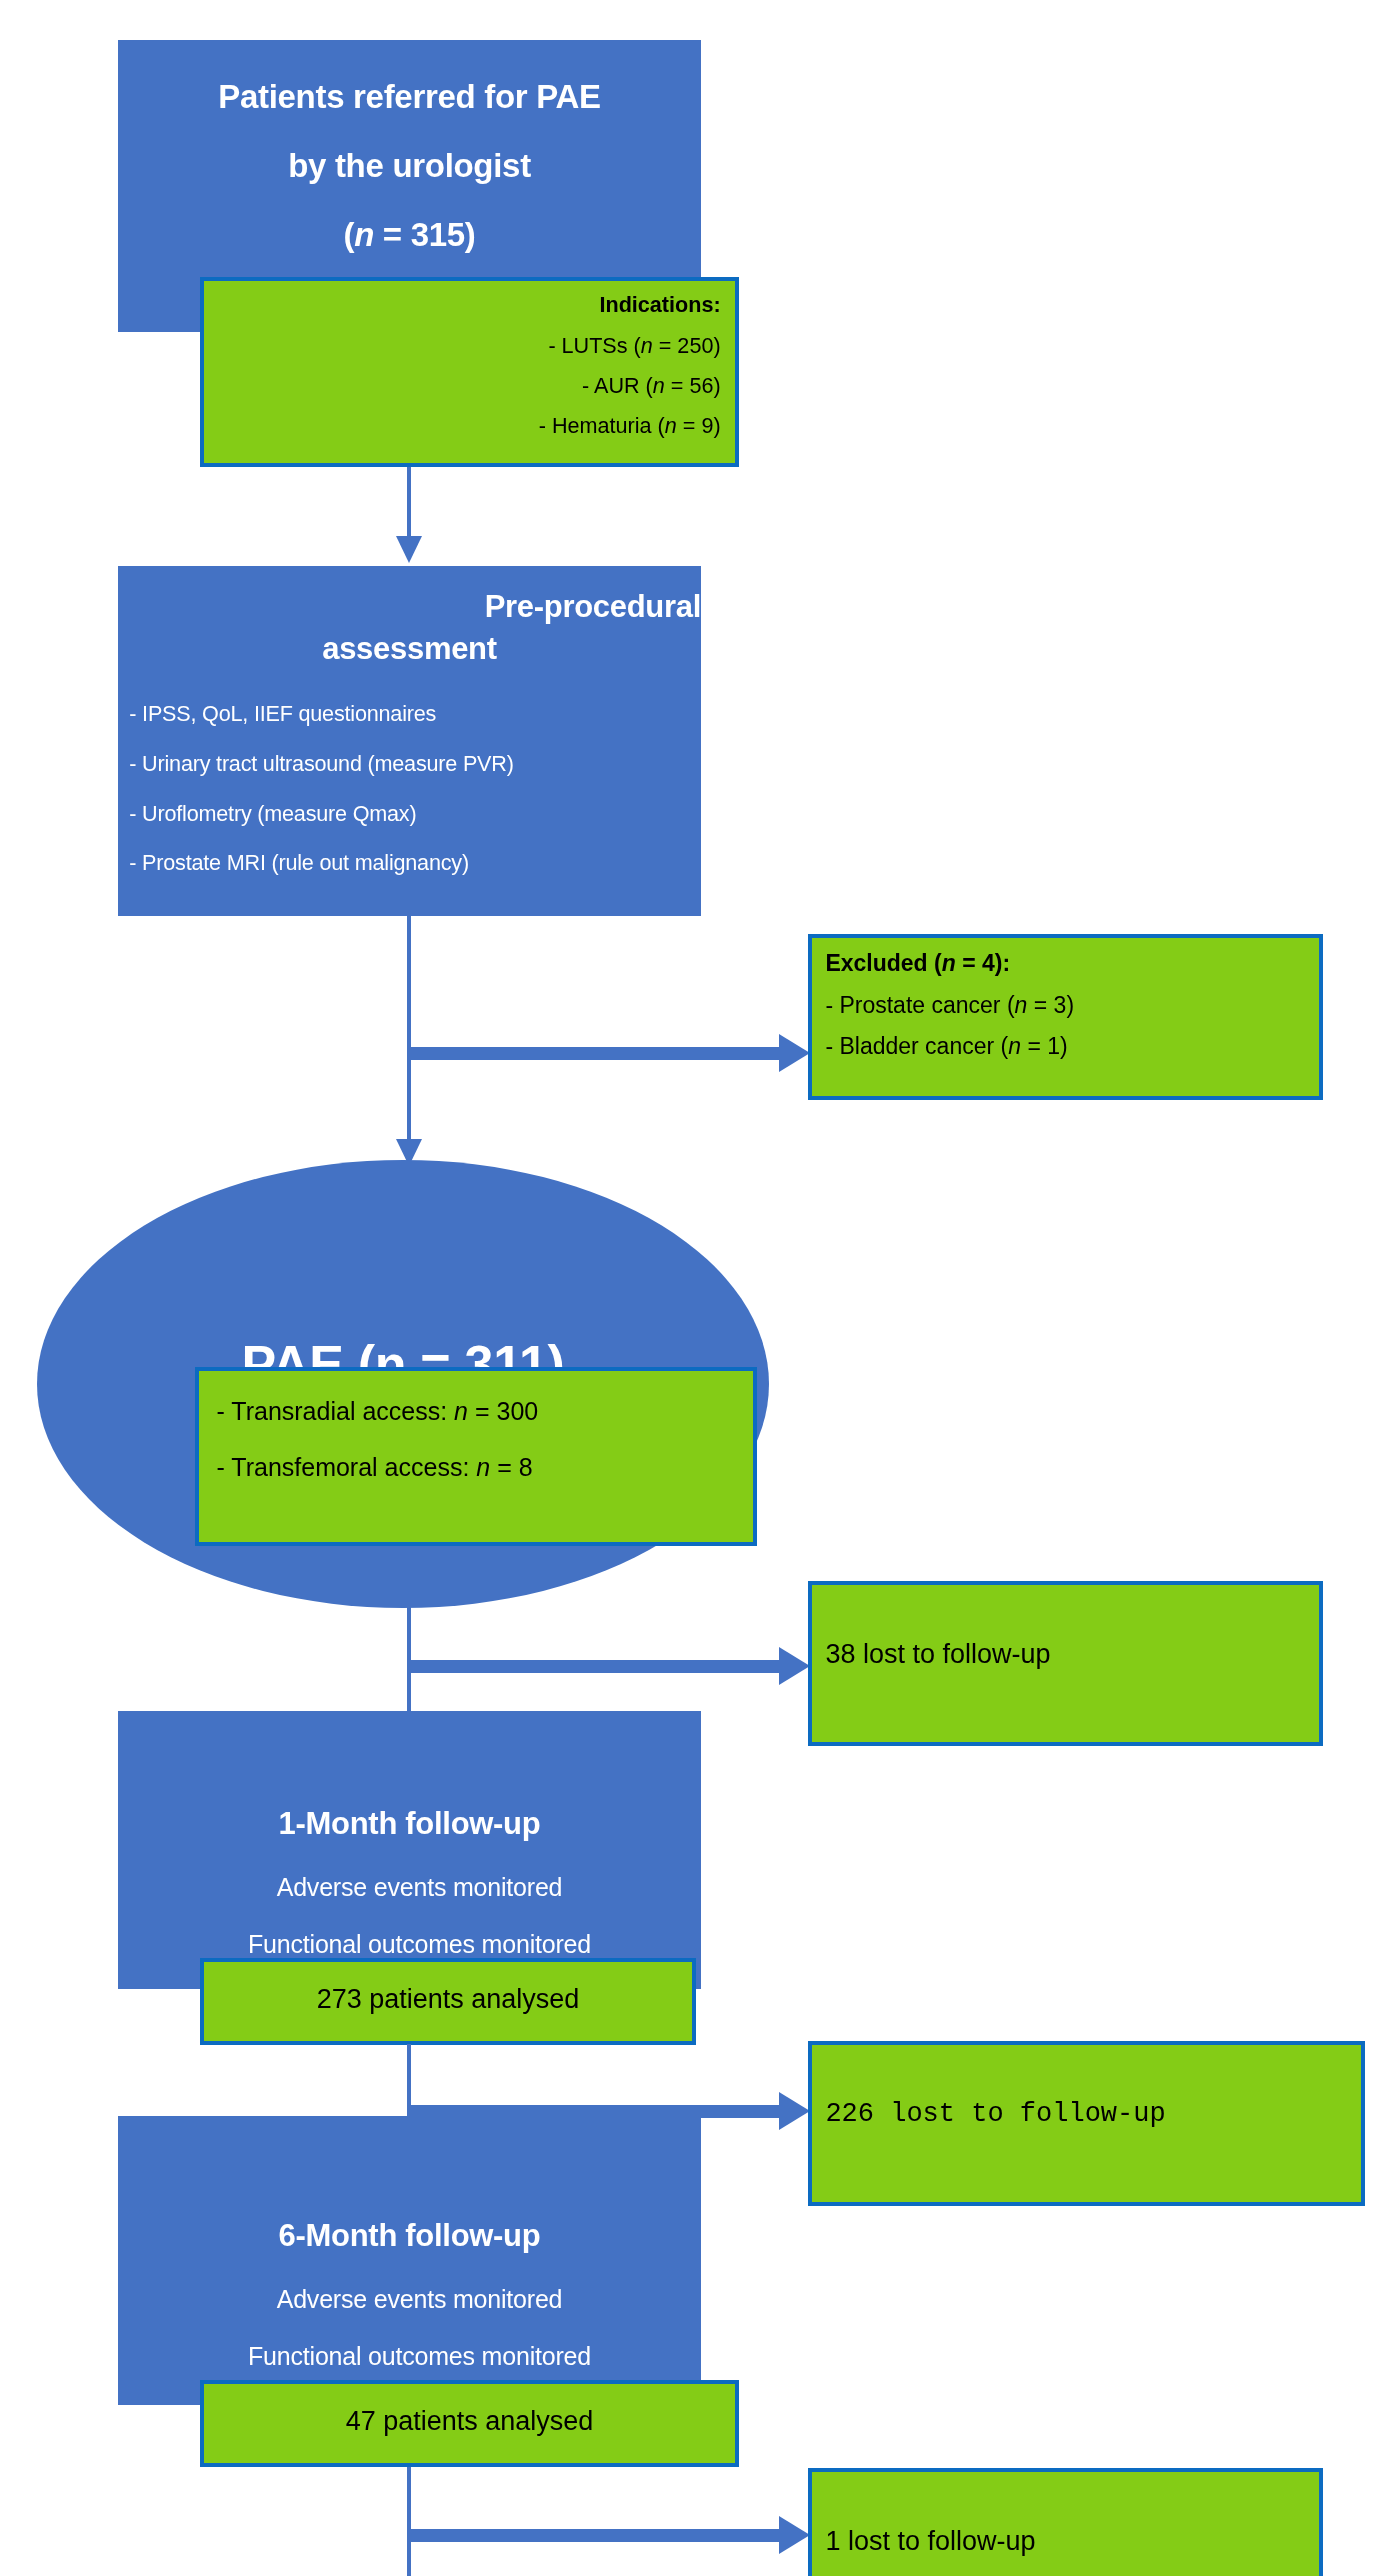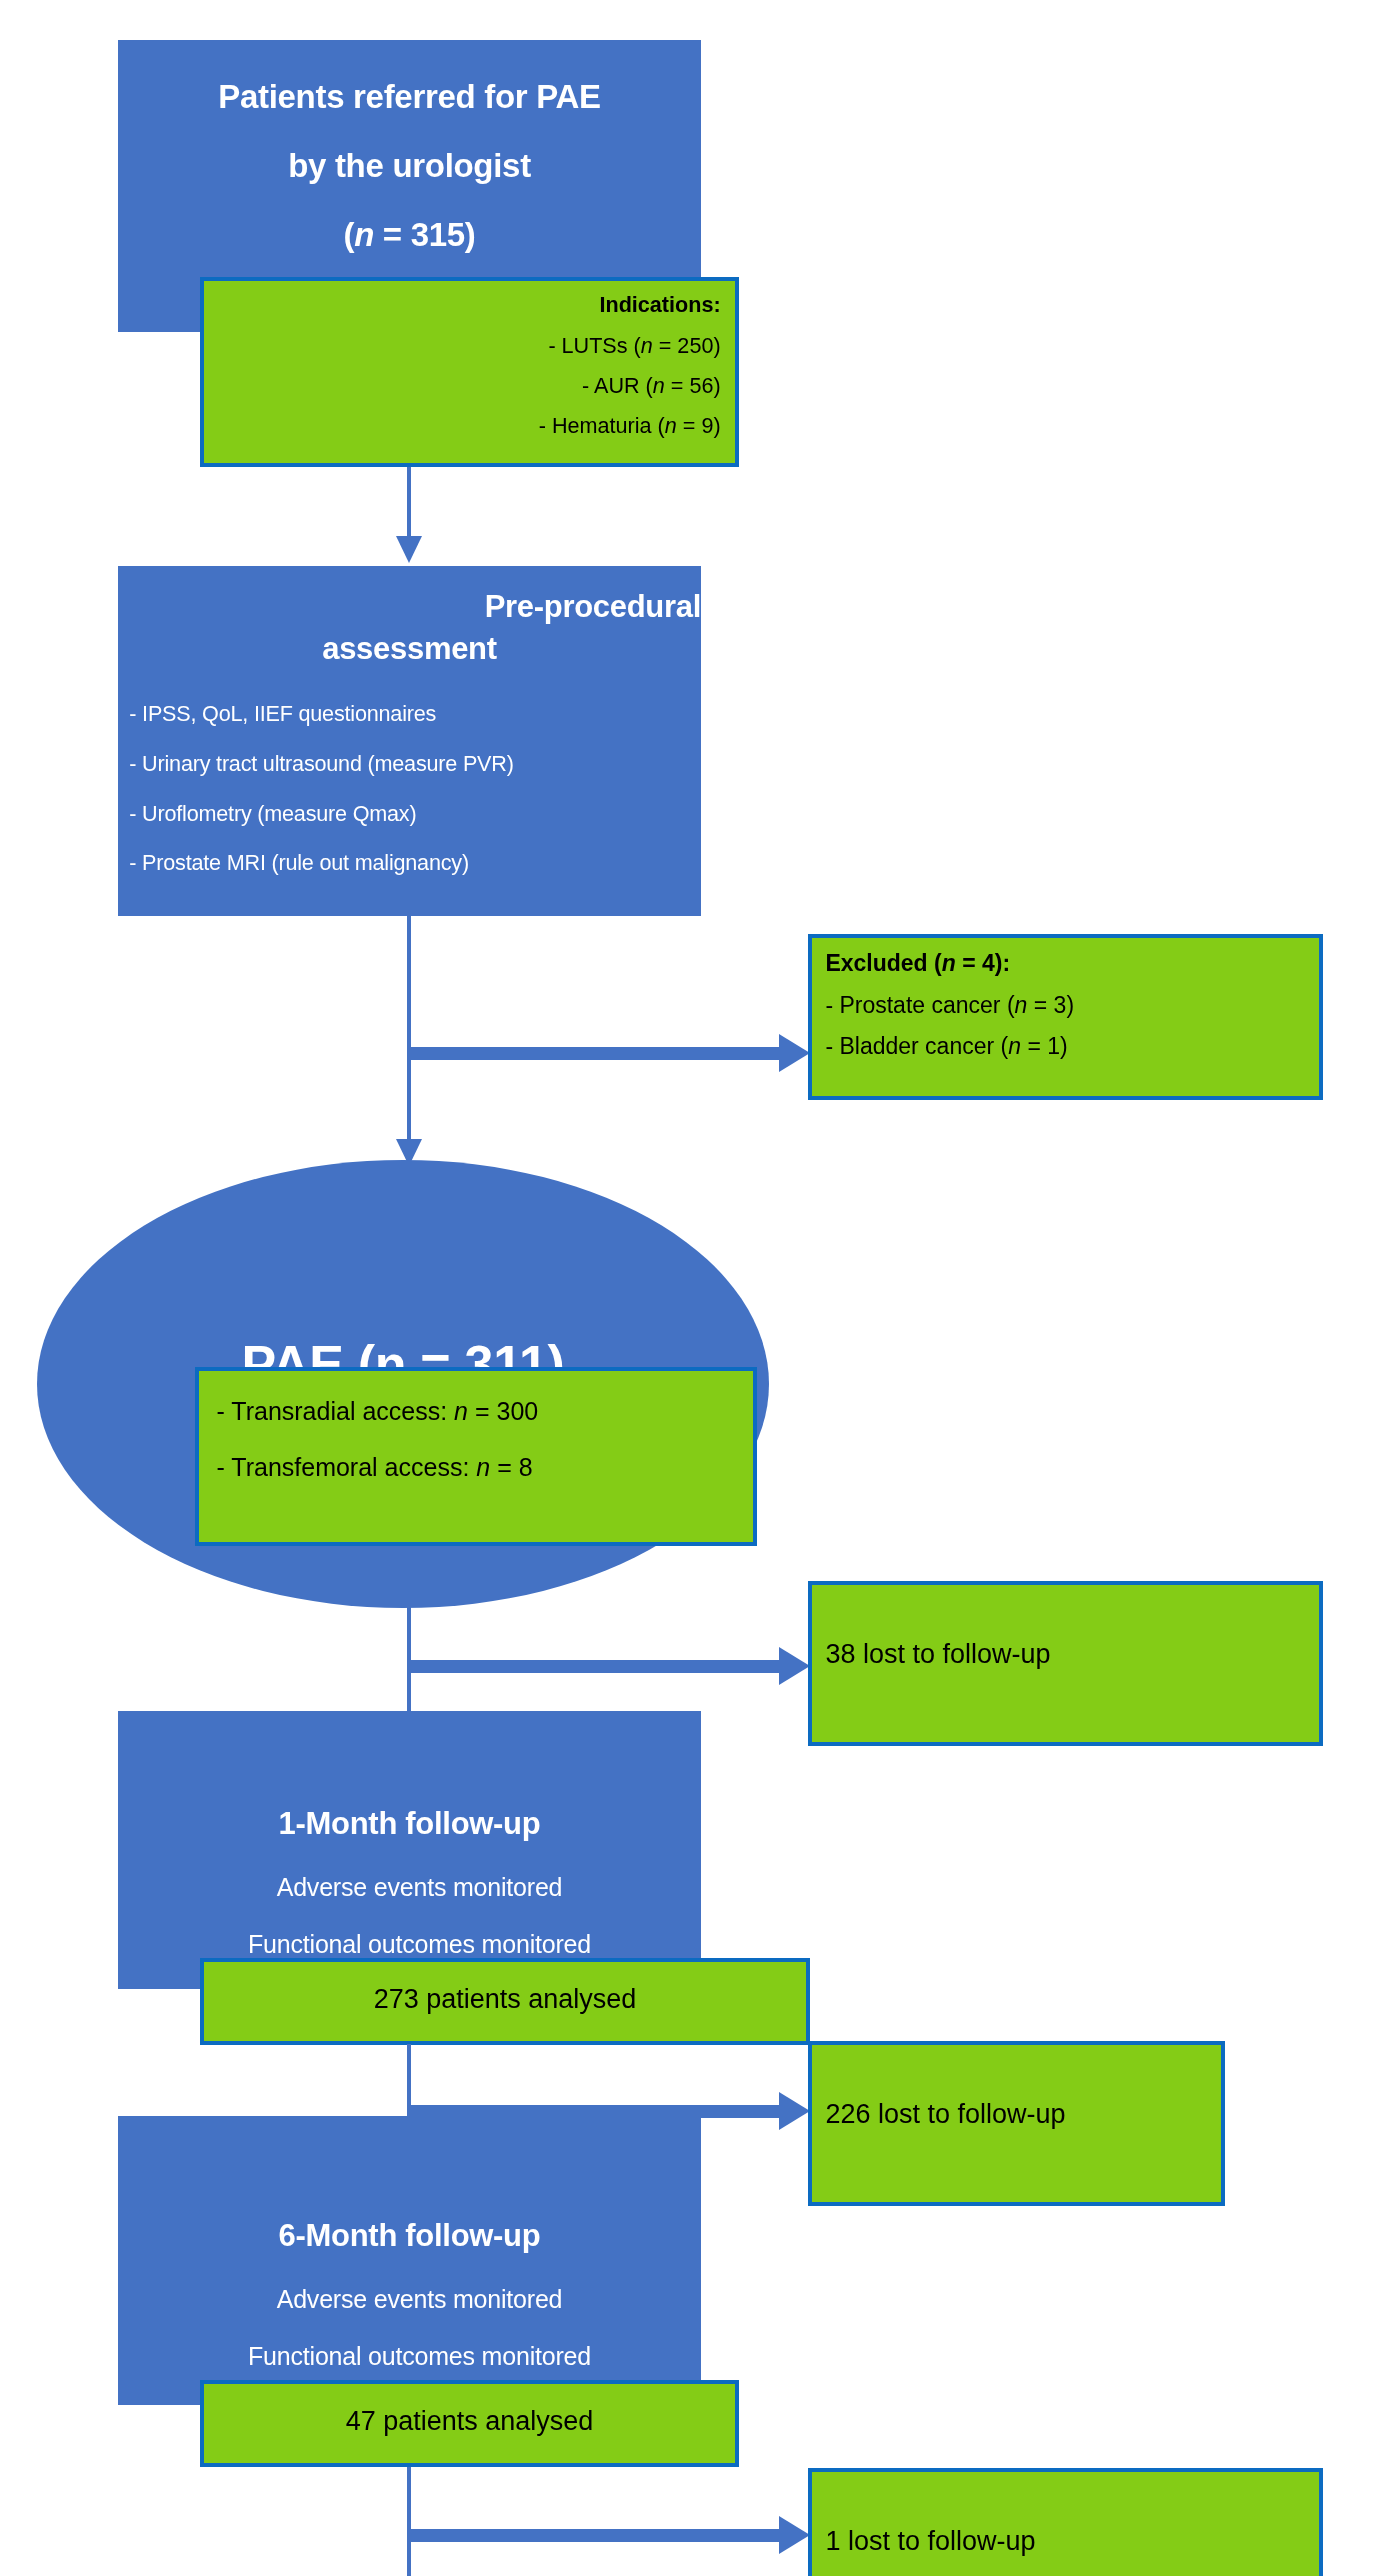--- a/index.html
+++ b/index.html
@@ -185,31 +185,31 @@
   <div class="white-box" style="left:808px; top:1581px; width:515px; height:165px;">
     <div class="lbl-left t-52" style="margin-top:54px; margin-left:13.4px;">38 lost to follow-up</div>
   </div>
 
   <div class="blue-box" style="left:118px; top:1711px; width:583px; height:278px;">
     <div class="node-title t-60" style="margin-top:93px;">1-Month follow-up</div>
     <div class="node-sub t-48" style="margin-top:27px;">Adverse events monitored</div>
     <div class="node-sub t-48" style="margin-top:25px;">Functional outcomes monitored</div>
   </div>
 
-  <div class="white-box" style="left:200px; top:1958px; width:610px; height:87px;">
+  <div class="white-box" style="left:200px; top:1958px; width:496px; height:87px;">
     <div class="lbl-center t-52" style="margin-top:21.6px;">273 patients analysed</div>
   </div>
 
   <div class="v-line" style="left:407px; top:2044px; height:82px;"></div>
   <div class="h-line thick" style="left:407px; top:2105px; width:374px;"></div>
   <div class="arrow-right" style="left:779px; top:2092px;"></div>
   <div class="v-line" style="left:407px; top:2119px; height:73px;"></div>
   <div class="arrow-down" style="left:396px; top:2184px;"></div>
 
-  <div class="white-box" style="left:808px; top:2041px; width:417px; height:165px;">
+  <div class="white-box" style="left:808px; top:2041px; width:557px; height:165px;font-family:Liberation Mono, monospace;">
     <div class="lbl-left t-52" style="margin-top:54px; margin-left:13.4px;">226 lost to follow-up</div>
   </div>
 
   <div class="blue-box" style="left:118px; top:2116px; width:583px; height:289px;">
     <div class="node-title t-60" style="margin-top:100px;">6-Month follow-up</div>
     <div class="node-sub t-48" style="margin-top:27px;">Adverse events monitored</div>
     <div class="node-sub t-48" style="margin-top:25px;">Functional outcomes monitored</div>
   </div>
 
   <div class="white-box" style="left:200px; top:2380px; width:539px; height:87px;">

